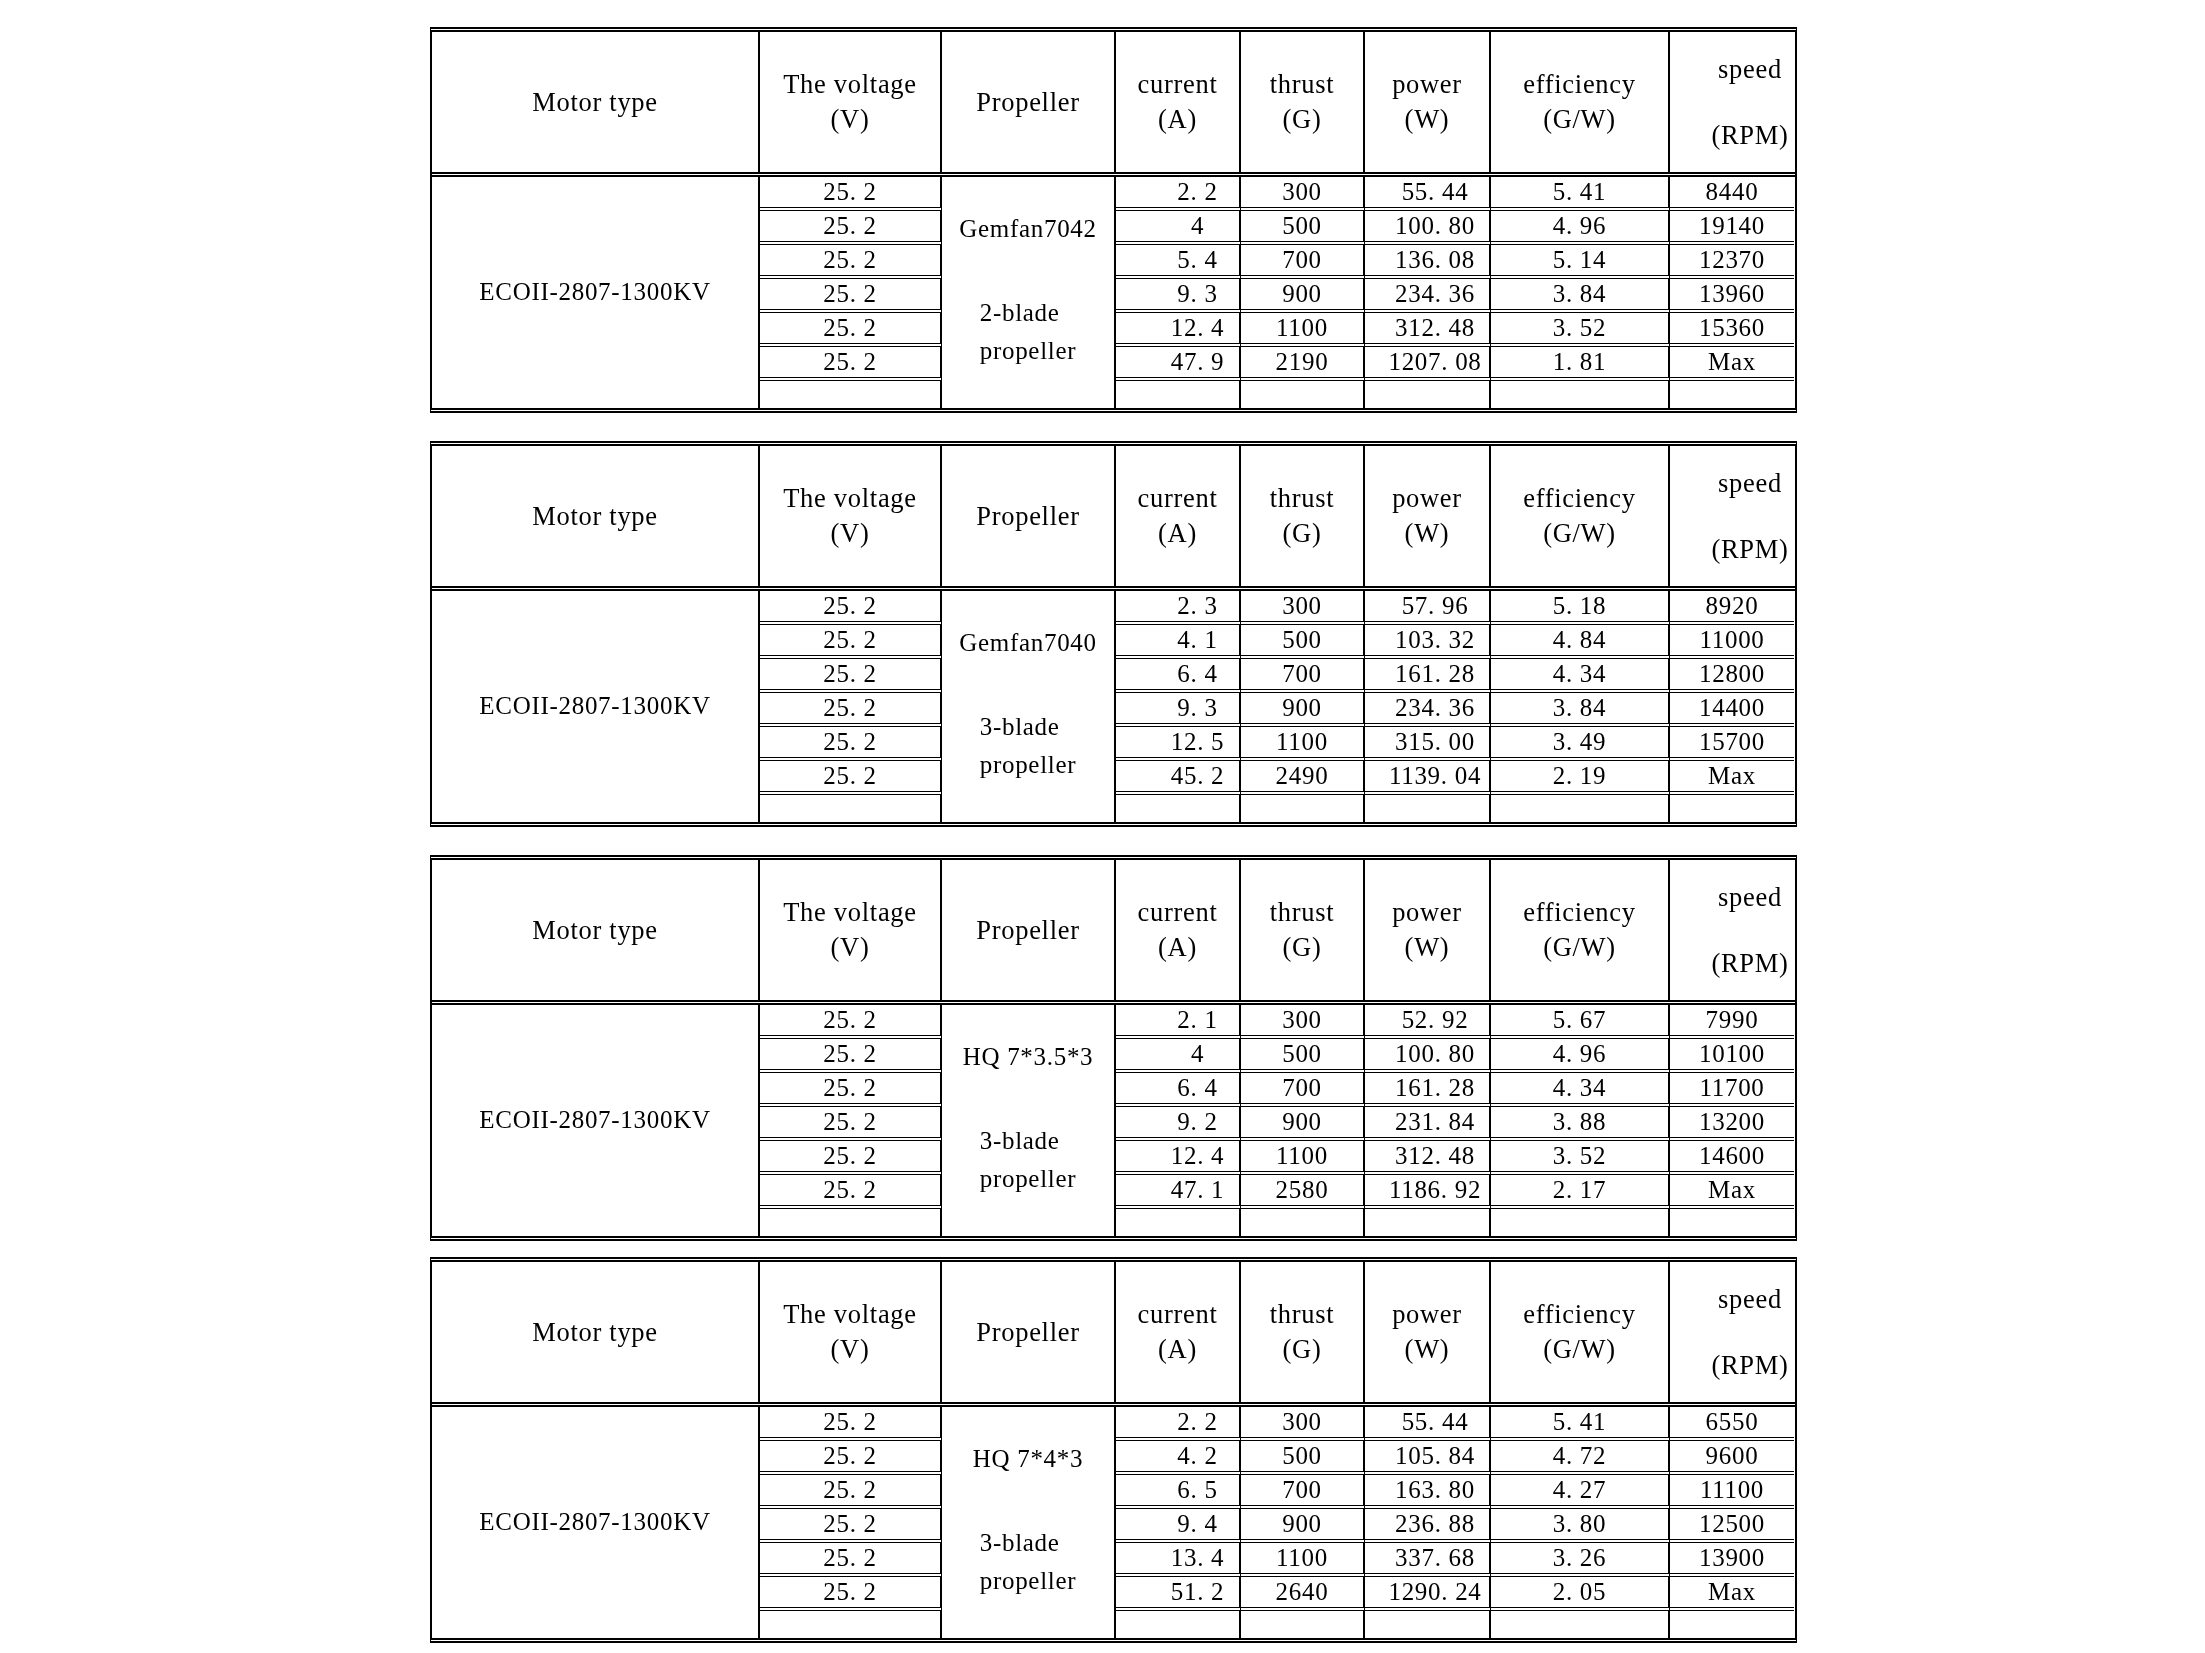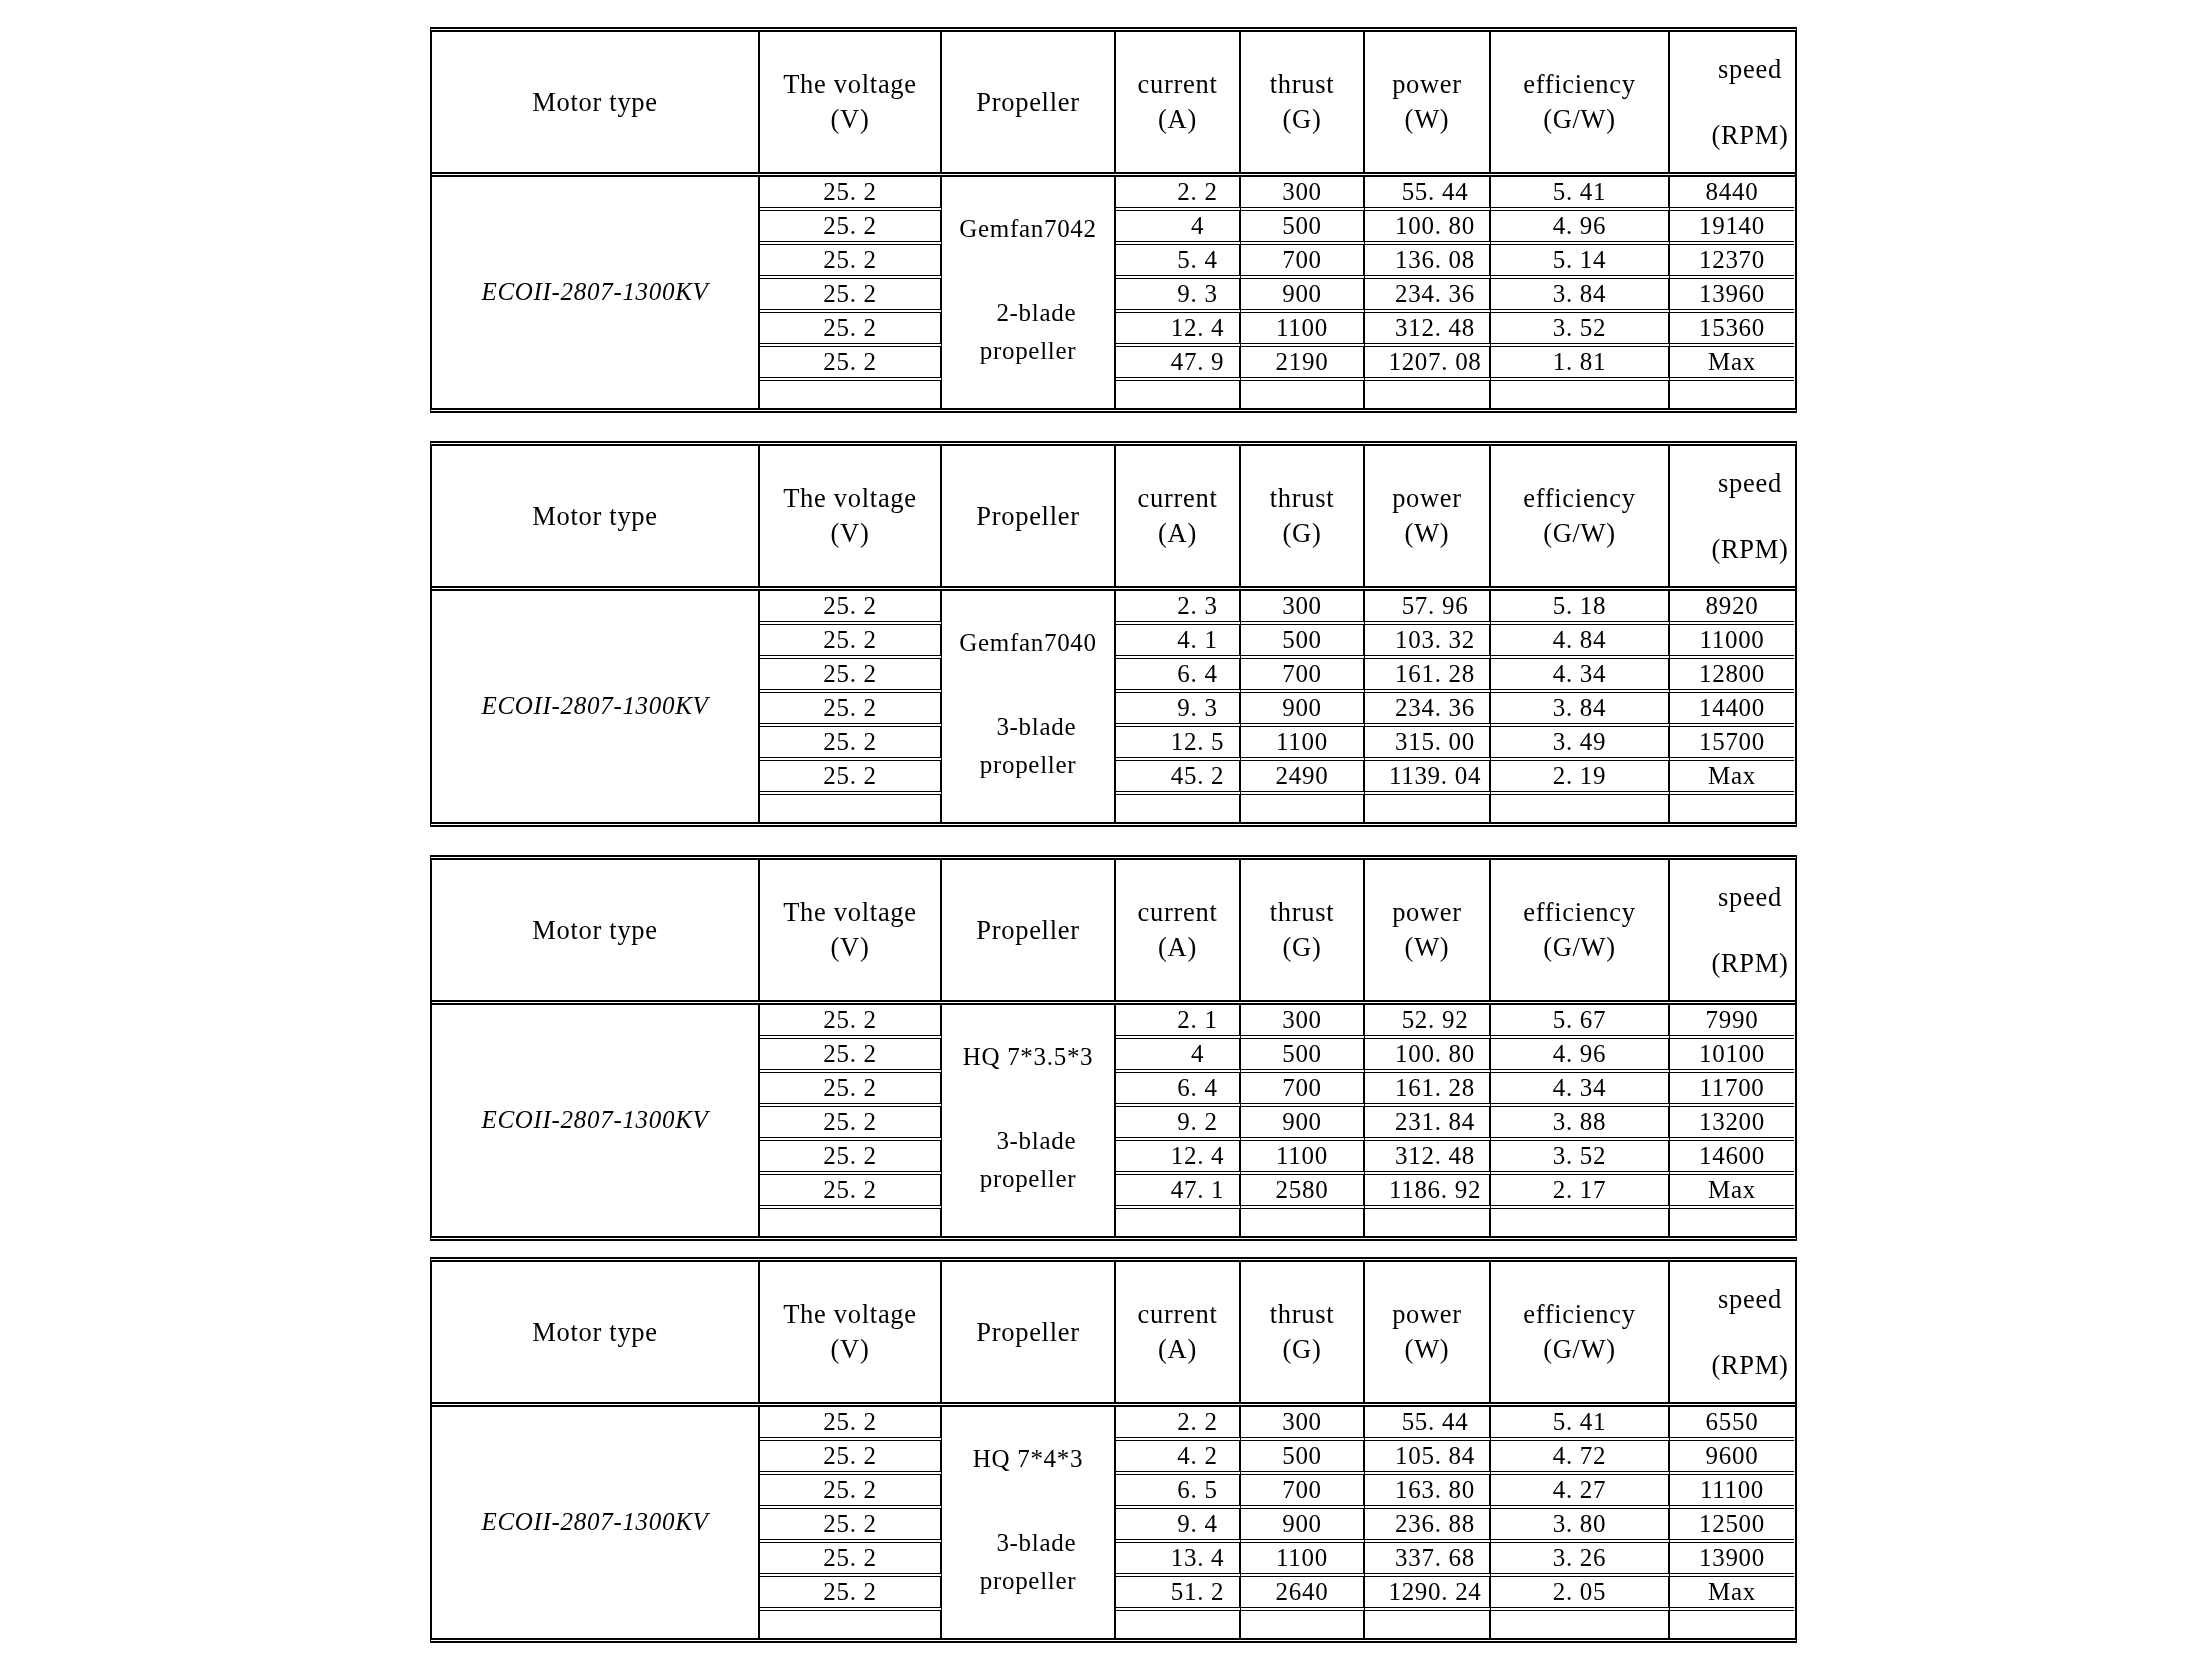--- a/index.html
+++ b/index.html
@@ -33,24 +33,24 @@
     display:grid;
     grid-template-columns:328px 182px 174px 125px 124px 126px 179px 124px;
     grid-template-rows:repeat(6,34px) 26.5px;
   }
   .cell{
     box-sizing:border-box;display:flex;align-items:center;justify-content:center;
     font-size:25px;letter-spacing:0.7px;white-space:pre;
   }
   .vline{border-right:2.2px solid #000;}
   .sep{border-bottom:4.4px double #000;}
-  .mcell{grid-column:1;grid-row:1/8;border-right:2.2px solid #000;font-style:italic;}
+  .mcell{grid-column:1;grid-row:1/8;border-right:2.2px solid #000;}
   .pcell{
     grid-column:3;grid-row:1/8;border-right:2.2px solid #000;
-    flex-direction:column;justify-content:center;text-align:right;
+    flex-direction:column;justify-content:center;text-align:left;
   }
   .ptype{margin-top:51px;line-height:38px;}
   .c2{grid-column:2;}.c4{grid-column:4;padding-left:40px;}.c5{grid-column:5;}
   .c6{grid-column:6;padding-left:16px;}.c7{grid-column:7;}.c8{grid-column:8;}
   .r1{grid-row:1;}.r2{grid-row:2;}.r3{grid-row:3;}
   .r4{grid-row:4;}.r5{grid-row:5;}.r6{grid-row:6;}.r7{grid-row:7;}
   .t1{top:27px;}.t2{top:441px;}.t3{top:855px;}.t4{top:1257px;}
 </style>
 </head>
 <body>

